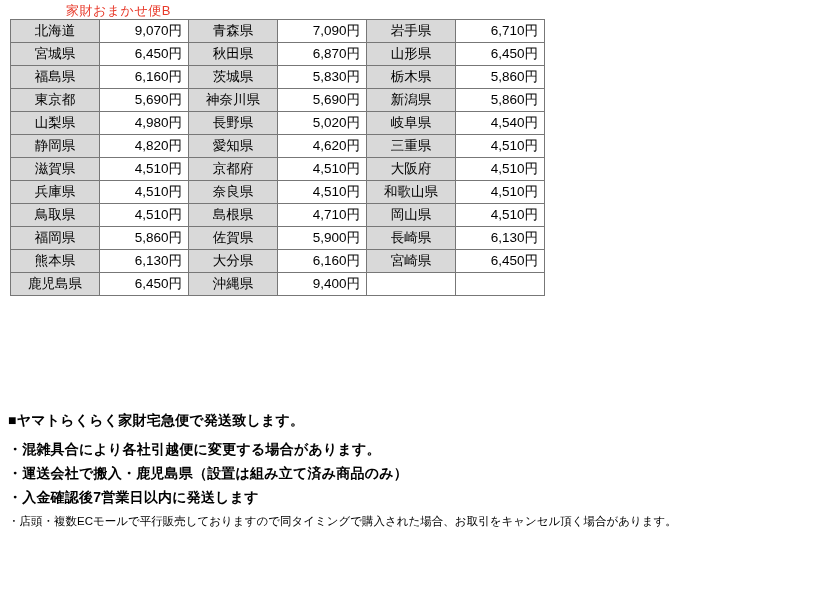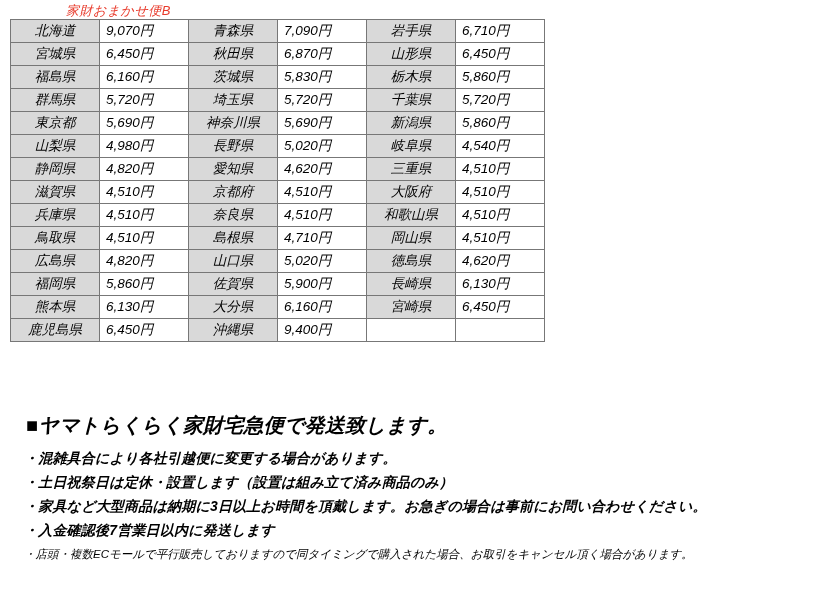--- a/index.html
+++ b/index.html
@@ -14,21 +14,20 @@
     color: #000000;
     position: relative;
     overflow: hidden;
   }
   #wrap {
     position: absolute;
     left: 0;
     top: 0;
     width: 822px;
     height: 595px;
-    font-style: italic;
   }
   .title {
     position: absolute;
     left: 66px;
     top: 2px;
     font-size: 13px;
     color: #e8392a;
     font-weight: 500;
     letter-spacing: 0.5px;
   }
@@ -47,43 +46,43 @@
     padding: 0 6px;
     white-space: nowrap;
   }
   td.pref {
     width: 76px;
     text-align: center;
     background: #d9d9d9;
   }
   td.fee-val {
     width: 76px;
-    text-align: left;
+    text-align: right;
     background: #ffffff;
     padding-right: 10px;
   }
   td.empty {
     background: #ffffff;
   }
   .notes {
     position: absolute;
     left: 8px;
     top: 412px;
     width: 806px;
   }
   .notes .head {
-    font-size: 20px;
+    font-size: 14px;
     font-weight: bold;
-    margin: 0 0 10px 18px;
+    margin: 0 0 10px 0;
     letter-spacing: 0.2px;
   }
   .notes .line {
     font-size: 14px;
     font-weight: bold;
-    margin: 0 0 5px 16px;
+    margin: 0 0 5px 0;
     letter-spacing: 0.2px;
     line-height: 1.35;
   }
   .notes .line.small {
     font-size: 11.5px;
     font-weight: normal;
     margin-top: 7px;
     letter-spacing: 0;
   }
 </style>
@@ -114,28 +113,20 @@
       </tr>
       <tr>
         <td class="pref">福島県</td>
         <td class="fee-val">6,160円</td>
         <td class="pref">茨城県</td>
         <td class="fee-val">5,830円</td>
         <td class="pref">栃木県</td>
         <td class="fee-val">5,860円</td>
       </tr>
       <tr>
-        <td class="pref">群馬県</td>
-        <td class="fee-val">5,720円</td>
-        <td class="pref">埼玉県</td>
-        <td class="fee-val">5,720円</td>
-        <td class="pref">千葉県</td>
-        <td class="fee-val">5,720円</td>
-      </tr>
-      <tr>
         <td class="pref">東京都</td>
         <td class="fee-val">5,690円</td>
         <td class="pref">神奈川県</td>
         <td class="fee-val">5,690円</td>
         <td class="pref">新潟県</td>
         <td class="fee-val">5,860円</td>
       </tr>
       <tr>
         <td class="pref">山梨県</td>
         <td class="fee-val">4,980円</td>
@@ -170,28 +161,20 @@
       </tr>
       <tr>
         <td class="pref">鳥取県</td>
         <td class="fee-val">4,510円</td>
         <td class="pref">島根県</td>
         <td class="fee-val">4,710円</td>
         <td class="pref">岡山県</td>
         <td class="fee-val">4,510円</td>
       </tr>
       <tr>
-        <td class="pref">広島県</td>
-        <td class="fee-val">4,820円</td>
-        <td class="pref">山口県</td>
-        <td class="fee-val">5,020円</td>
-        <td class="pref">徳島県</td>
-        <td class="fee-val">4,620円</td>
-      </tr>
-      <tr>
         <td class="pref">福岡県</td>
         <td class="fee-val">5,860円</td>
         <td class="pref">佐賀県</td>
         <td class="fee-val">5,900円</td>
         <td class="pref">長崎県</td>
         <td class="fee-val">6,130円</td>
       </tr>
       <tr>
         <td class="pref">熊本県</td>
         <td class="fee-val">6,130円</td>
@@ -207,19 +190,18 @@
         <td class="fee-val">9,400円</td>
         <td class="empty"></td>
         <td class="empty"></td>
       </tr>
     </tbody>
   </table>
 
   <div class="notes">
     <p class="head">■ヤマトらくらく家財宅急便で発送致します。</p>
     <p class="line">・混雑具合により各社引越便に変更する場合があります。</p>
-    <p class="line">・土日祝祭日は定休・設置します（設置は組み立て済み商品のみ）</p>
-    <p class="line">・家具など大型商品は納期に3日以上お時間を頂戴します。お急ぎの場合は事前にお問い合わせください。</p>
+    <p class="line">・運送会社で搬入・鹿児島県（設置は組み立て済み商品のみ）</p>
     <p class="line">・入金確認後7営業日以内に発送します</p>
     <p class="line small">・店頭・複数ECモールで平行販売しておりますので同タイミングで購入された場合、お取引をキャンセル頂く場合があります。</p>
   </div>
 
 </div>
 
 </body></html>

